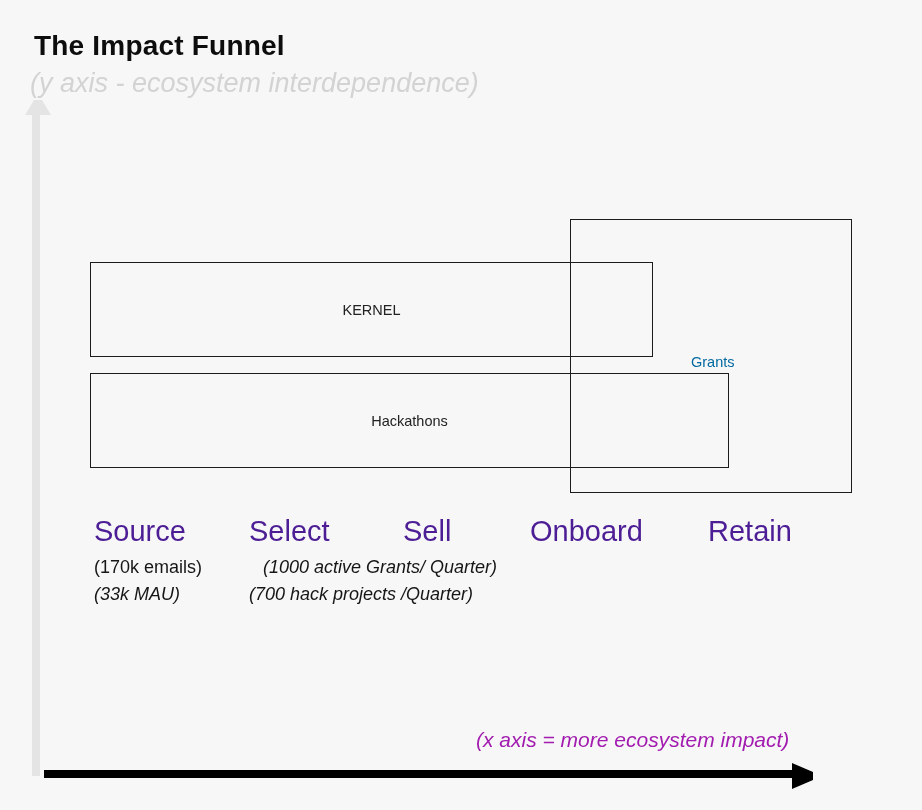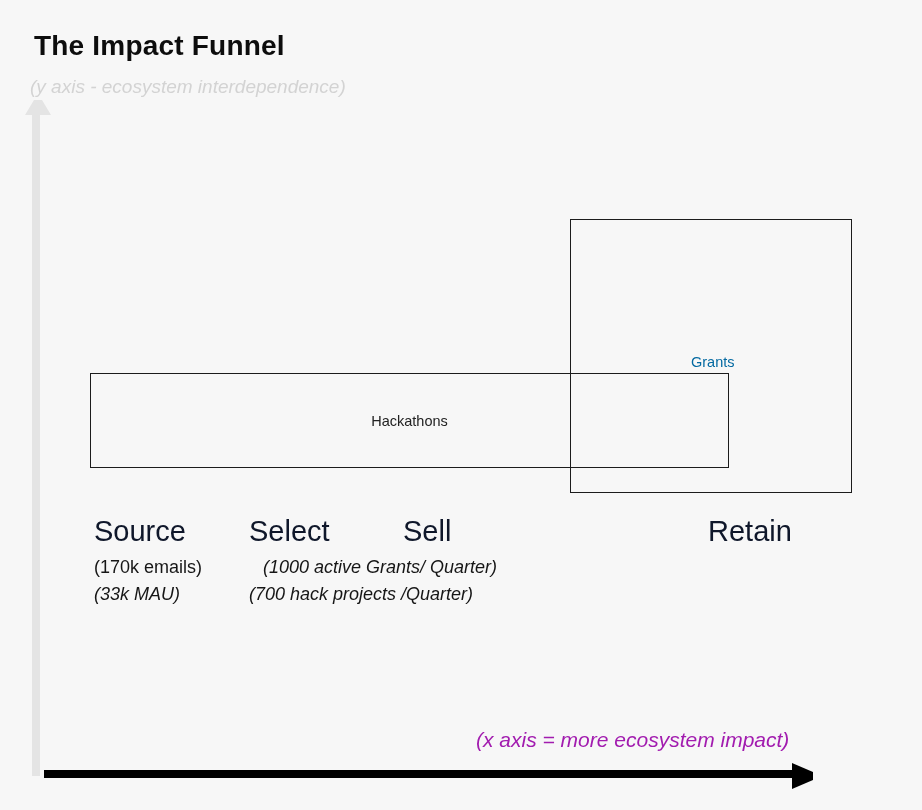--- a/index.html
+++ b/index.html
@@ -12,22 +12,22 @@
     overflow: hidden;
   }
   .canvas { position: absolute; inset: 0; width: 922px; height: 810px; }
 
   .title {
     position: absolute; left: 26px; top: 22px;
     font-size: 28px; font-weight: 800; color: #0d0d0d;
     letter-spacing: 0.2px;
   }
   .y-label {
-    position: absolute; left: 22px; top: 68px;
-    font-size: 19px; font-style: italic; color: #d3d3d3;
+    position: absolute; left: 22px; top: 60px;
+    font-size: 27px; font-style: italic; color: #d3d3d3;
   }
 
   .y-axis {
     position: absolute; left: 28px; top: 102px;
     width: 4px; height: 670px;
     background: #e4e4e4;
   }
   .y-arrowhead {
     position: absolute; left: -7px; top: -14px;
     width: 0; height: 0;
@@ -58,21 +58,21 @@
   .kernel-box     { left: 86px;  top: 258px; width: 563px; height: 95px; }
   .hackathons-box { left: 86px;  top: 369px; width: 639px; height: 95px; }
   .grants-box     { left: 566px; top: 215px; width: 282px; height: 274px; }
   .grants-label {
     position: absolute; left: 683px; top: 346px;
     font-size: 14.5px; color: #0369a1;
   }
 
   .stage {
     position: absolute; top: 507px;
-    font-size: 29px; color: #0f172a;
+    font-size: 29px; color: #4c1d95;
     white-space: nowrap;
   }
   .stage-source  { left: 86px; }
   .stage-select  { left: 241px; }
   .stage-sell    { left: 395px; }
   .stage-onboard { left: 522px; }
   .stage-retain  { left: 700px; }
 
   .metric {
     position: absolute;
@@ -99,30 +99,34 @@
 
   <div class="title">The Impact Funnel</div>
   <div class="y-label">(y axis - ecosystem interdependence)</div>
 
   <div class="y-axis">
     <div class="y-arrowhead"></div>
   </div>
 
   <div class="box grants-box"></div>
 
+  <div class="box kernel-box">
+    <span class="box-label">KERNEL</span>
+  </div>
 
   <div class="box hackathons-box">
     <span class="box-label">Hackathons</span>
   </div>
 
   <div class="grants-label">Grants</div>
 
   <div class="stage stage-source">Source</div>
   <div class="stage stage-select">Select</div>
   <div class="stage stage-sell">Sell</div>
+  <div class="stage stage-onboard">Onboard</div>
   <div class="stage stage-retain">Retain</div>
 
   <div class="metric m-source-1">(170k emails)</div>
   <div class="metric m-source-2 italic">(33k MAU)</div>
   <div class="metric m-select-1 italic">(1000 active Grants/ Quarter)</div>
   <div class="metric m-select-2 italic">(700 hack projects /Quarter)</div>
 
   <div class="x-label">(x axis = more ecosystem impact)</div>
 
   <div class="x-axis">

